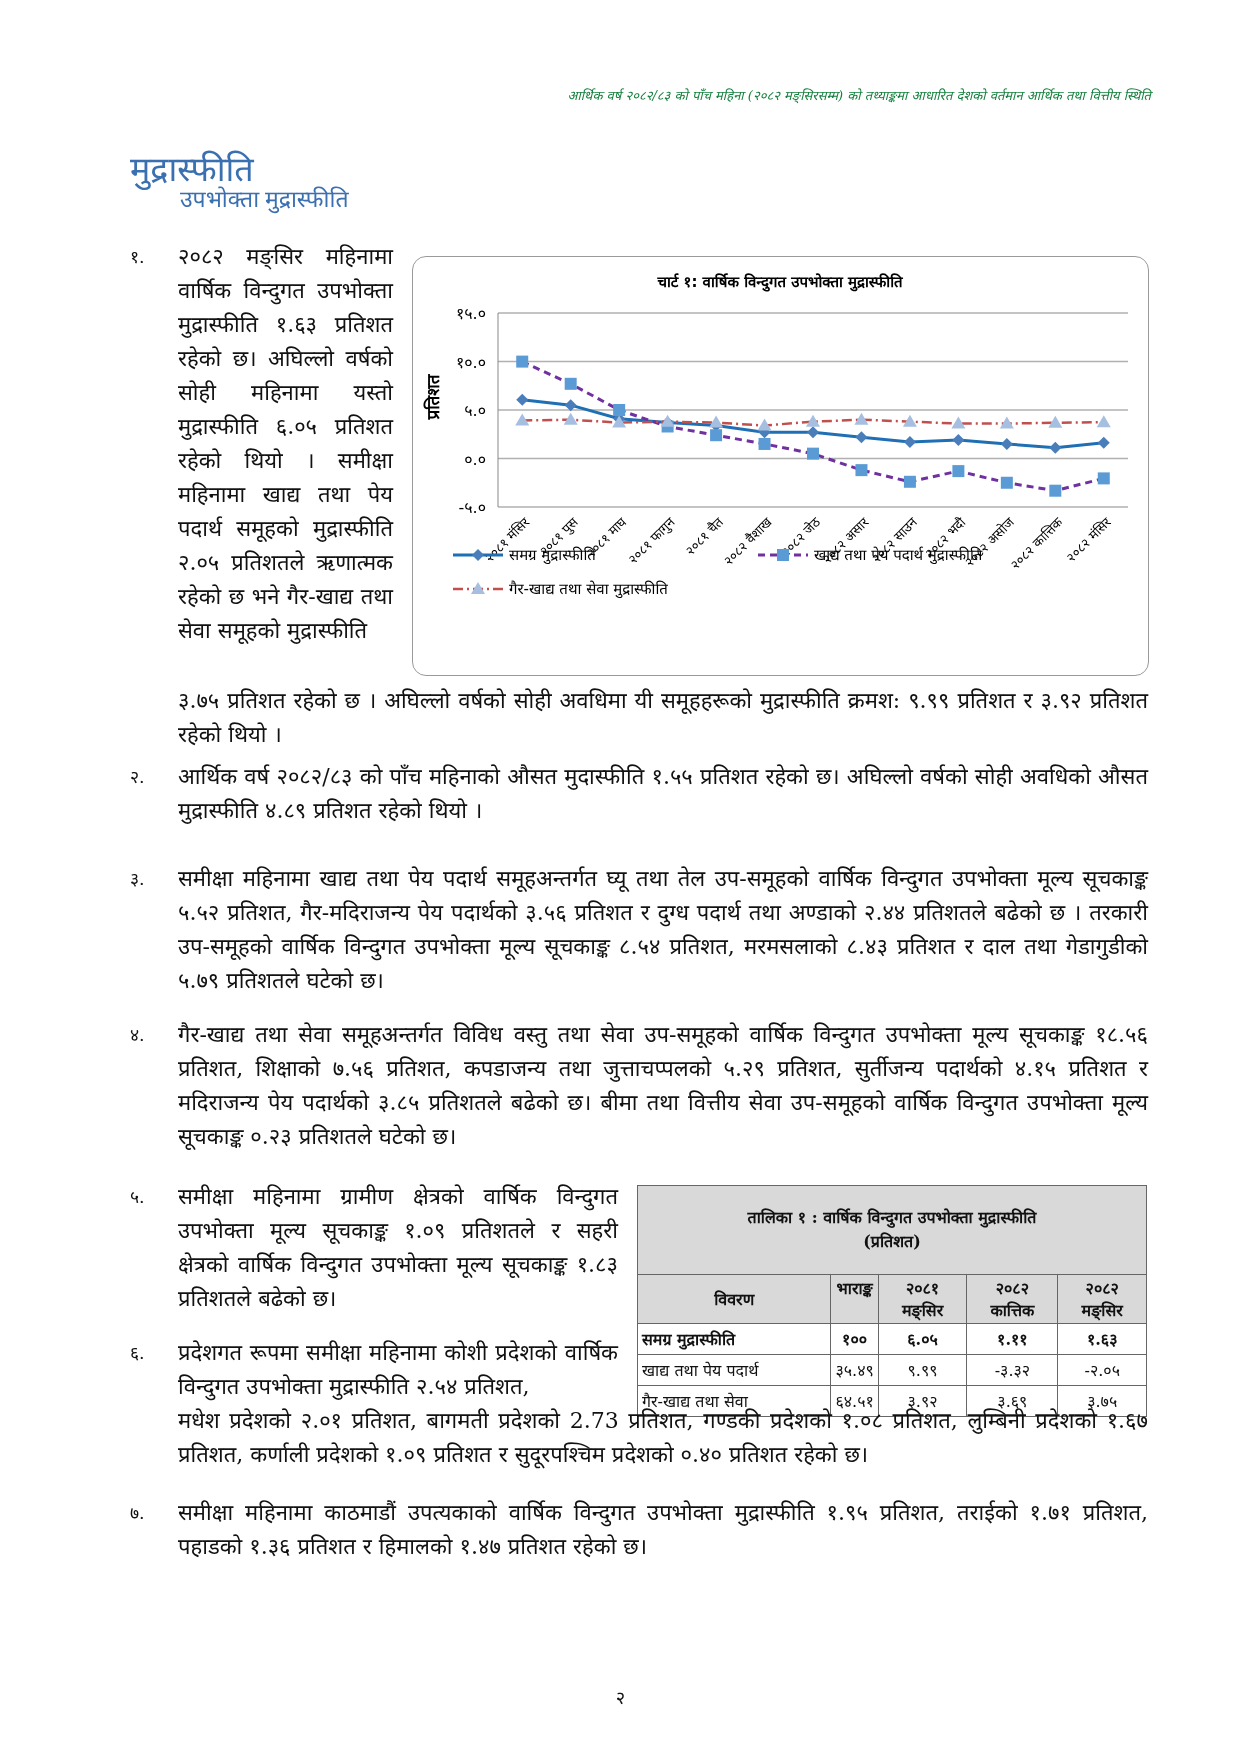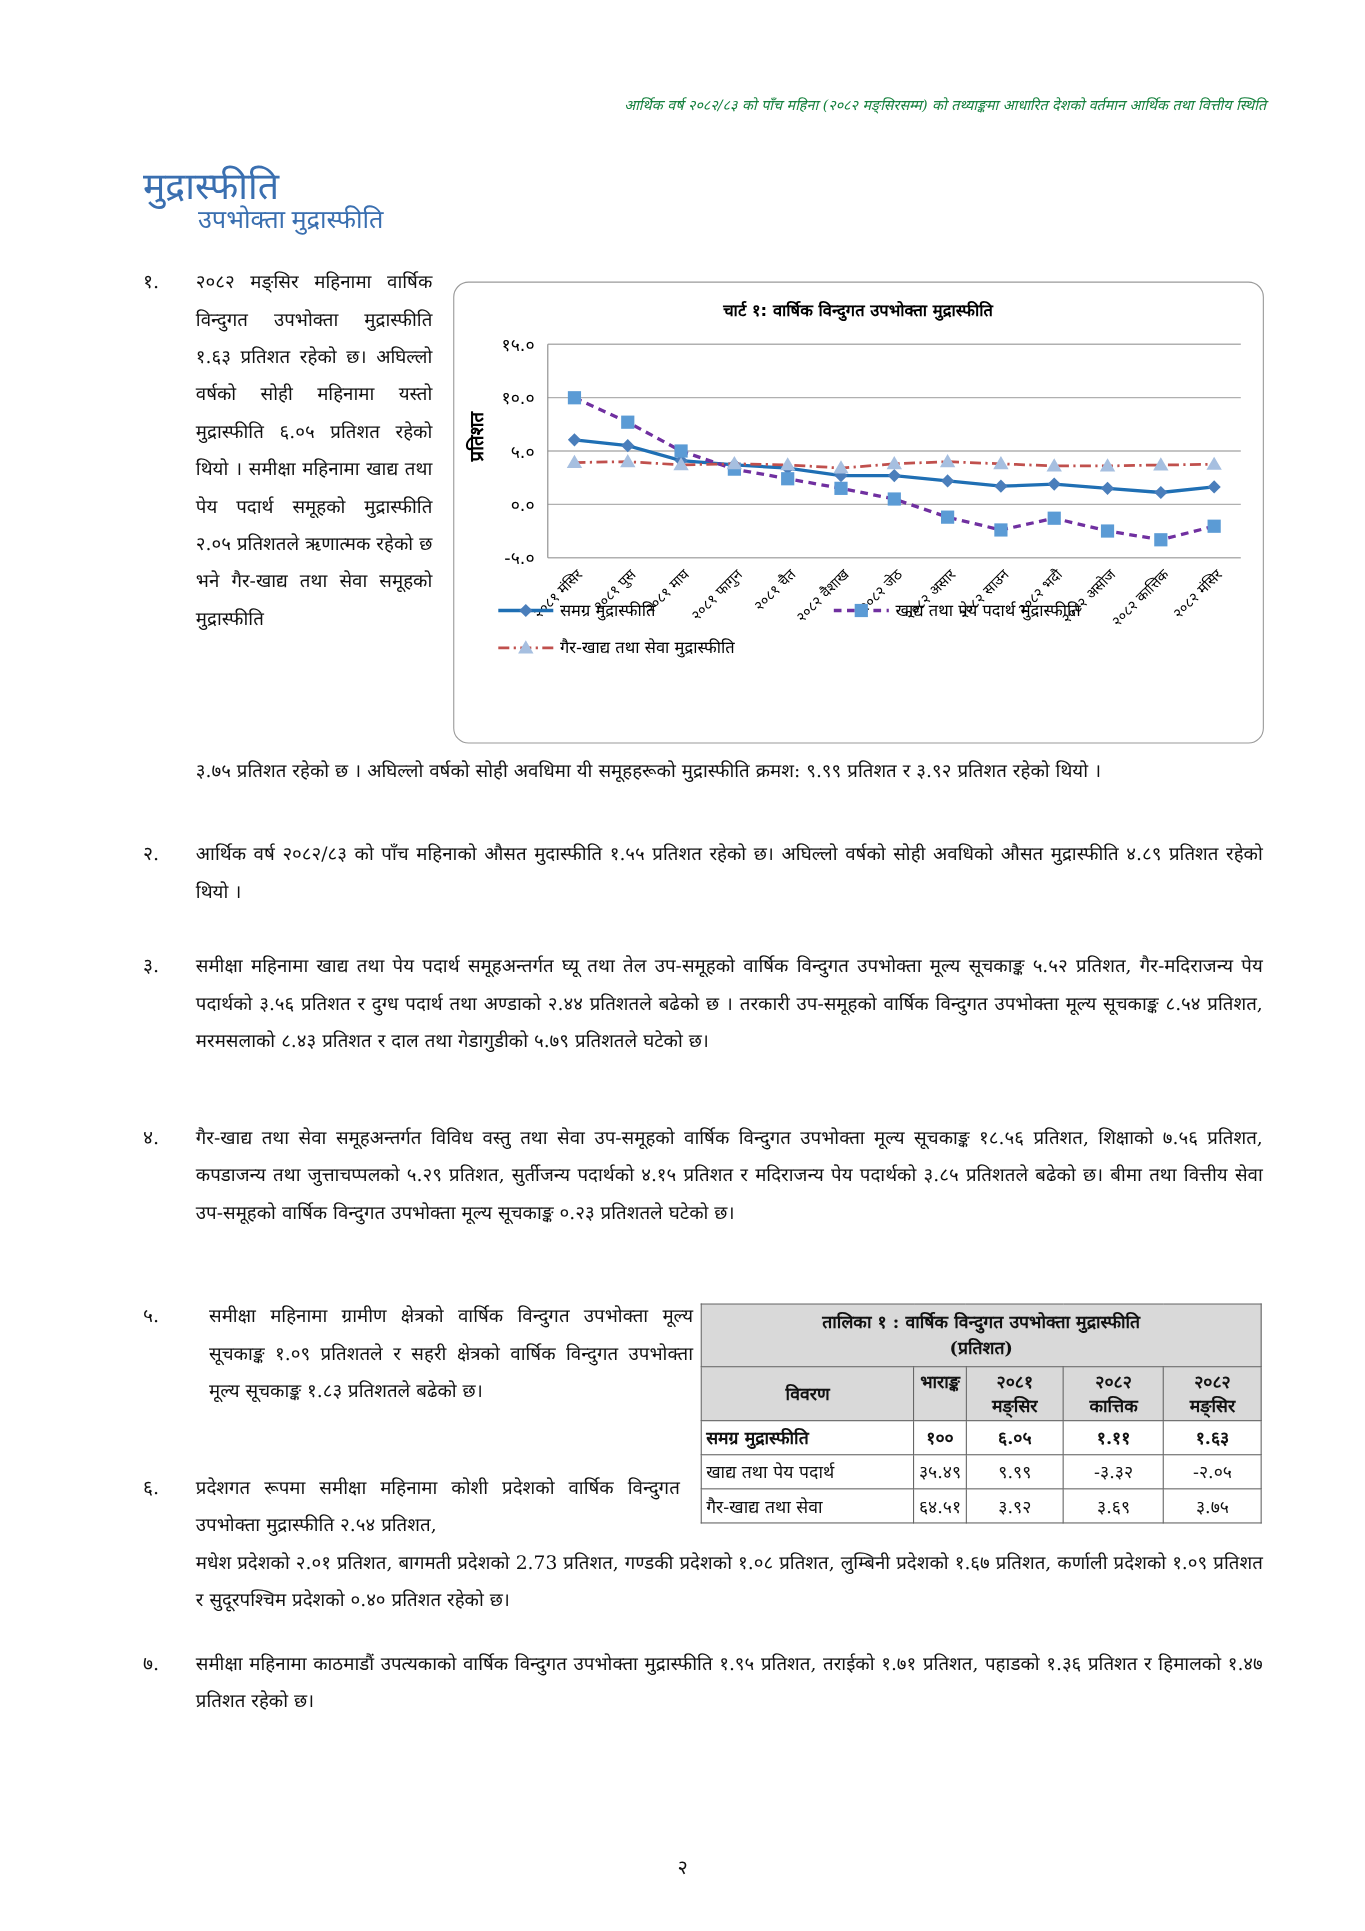--- a/index.html
+++ b/index.html
@@ -1,29 +1,29 @@
 <!DOCTYPE html>
 <html><head>
 <meta charset="utf-8">
 <style>
   html, body { margin: 0; padding: 0; background: #ffffff; }
   body { width: 1241px; height: 1755px; position: relative; font-family: "DejaVu Serif", serif; color: #111; }
   .running-head { position: absolute; top: 86px; right: 90px; font-size: 13px; font-style: italic; color: #15803d; }
   .h1 { position: absolute; left: 130px; top: 145px; font-size: 34px; color: #3a6fb0; font-family: "DejaVu Sans", sans-serif; }
   .h2 { position: absolute; left: 180px; top: 182px; font-size: 23px; color: #3a6fb0; font-family: Liberation Serif, serif; }
-  .para { position: absolute; font-size: 17px; line-height: 34px; text-align: justify; }
+  .para { position: absolute; font-size: 22px; line-height: 34px; text-align: justify; }
   .num { position: absolute; font-size: 17.5px; line-height: 34px; }
   .p1-left { left: 178px; top: 240px; width: 215px; }
   .p1-cont { left: 178px; top: 684px; width: 970px; }
   .chart-box { position: absolute; left: 412px; top: 256px; width: 735px; height: 418px; border: 1px solid #9a9a9a; border-radius: 14px; background: #fff; }
   .chart-box svg { position: absolute; left: 0; top: 0; }
   .tbl-wrap { position: absolute; left: 637px; top: 1185px; width: 510px; }
   table { border-collapse: collapse; width: 100%; font-size: 16px; }
   td, th { border: 1px solid #666; text-align: center; padding: 2px 4px; height: 26px; }
-  .tcap { background: #d9d9d9; font-weight: bold; font-size: 16px; line-height: 24px; padding: 4px; }
+  .tcap { background: #d9d9d9; font-weight: bold; font-size: 16px; line-height: 24px; padding: 20px; }
   .thd { background: #d9d9d9; font-weight: bold; padding-left: 28px; }
   .row-bold td { font-weight: bold; }
   td.lbl { text-align: left; }
   .page-num { position: absolute; left: 0; width: 1241px; top: 1685px; text-align: center; font-size: 18px; }
 </style>
 </head>
 <body>
 
 <div class="running-head">आर्थिक वर्ष २०८२/८३ को पाँच महिना (२०८२ मङ्सिरसम्म) को तथ्याङ्कमा आधारित देशको वर्तमान आर्थिक तथा वित्तीय स्थिति</div>
 <div class="h1">मुद्रास्फीति</div>
@@ -128,21 +128,21 @@
 <div class="num" style="left:130px;top:760px;">२.</div>
 <div class="para" style="left:178px;top:760px;width:970px;">आर्थिक वर्ष २०८२/८३ को पाँच महिनाको औसत मुदास्फीति १.५५ प्रतिशत रहेको छ। अघिल्लो वर्षको सोही अवधिको औसत मुद्रास्फीति ४.८९ प्रतिशत रहेको थियो ।</div>
 
 <div class="num" style="left:130px;top:862px;">३.</div>
 <div class="para" style="left:178px;top:862px;width:970px;">समीक्षा महिनामा खाद्य तथा पेय पदार्थ समूहअन्तर्गत घ्यू तथा तेल उप-समूहको वार्षिक विन्दुगत उपभोक्ता मूल्य सूचकाङ्क ५.५२ प्रतिशत, गैर-मदिराजन्य पेय पदार्थको ३.५६ प्रतिशत र दुग्ध पदार्थ तथा अण्डाको २.४४ प्रतिशतले बढेको छ । तरकारी उप-समूहको वार्षिक विन्दुगत उपभोक्ता मूल्य सूचकाङ्क ८.५४ प्रतिशत, मरमसलाको ८.४३ प्रतिशत र दाल तथा गेडागुडीको ५.७९ प्रतिशतले घटेको छ।</div>
 
 <div class="num" style="left:130px;top:1018px;">४.</div>
 <div class="para" style="left:178px;top:1018px;width:970px;">गैर-खाद्य तथा सेवा समूहअन्तर्गत विविध वस्तु तथा सेवा उप-समूहको वार्षिक विन्दुगत उपभोक्ता मूल्य सूचकाङ्क १८.५६ प्रतिशत, शिक्षाको ७.५६ प्रतिशत, कपडाजन्य तथा जुत्ताचप्पलको ५.२९ प्रतिशत, सुर्तीजन्य पदार्थको ४.१५ प्रतिशत र मदिराजन्य पेय पदार्थको ३.८५ प्रतिशतले बढेको छ। बीमा तथा वित्तीय सेवा उप-समूहको वार्षिक विन्दुगत उपभोक्ता मूल्य सूचकाङ्क ०.२३ प्रतिशतले घटेको छ।</div>
 
 <div class="num" style="left:130px;top:1180px;">५.</div>
-<div class="para" style="left:178px;top:1180px;width:440px;margin-left:12px;">समीक्षा महिनामा ग्रामीण क्षेत्रको वार्षिक विन्दुगत उपभोक्ता मूल्य सूचकाङ्क १.०९ प्रतिशतले र सहरी क्षेत्रको वार्षिक विन्दुगत उपभोक्ता मूल्य सूचकाङ्क १.८३ प्रतिशतले बढेको छ।</div>
+<div class="para" style="left:178px;top:1180px;width:440px;">समीक्षा महिनामा ग्रामीण क्षेत्रको वार्षिक विन्दुगत उपभोक्ता मूल्य सूचकाङ्क १.०९ प्रतिशतले र सहरी क्षेत्रको वार्षिक विन्दुगत उपभोक्ता मूल्य सूचकाङ्क १.८३ प्रतिशतले बढेको छ।</div>
 
 <div class="tbl-wrap">
   <table>
     <tbody>
         <tr>
           <td colspan="5" class="tcap">
       <span>तालिका १ : वार्षिक विन्दुगत उपभोक्ता मुद्रास्फीति</span><br>
       <span>(प्रतिशत)</span>
     </td>
         </tr>

